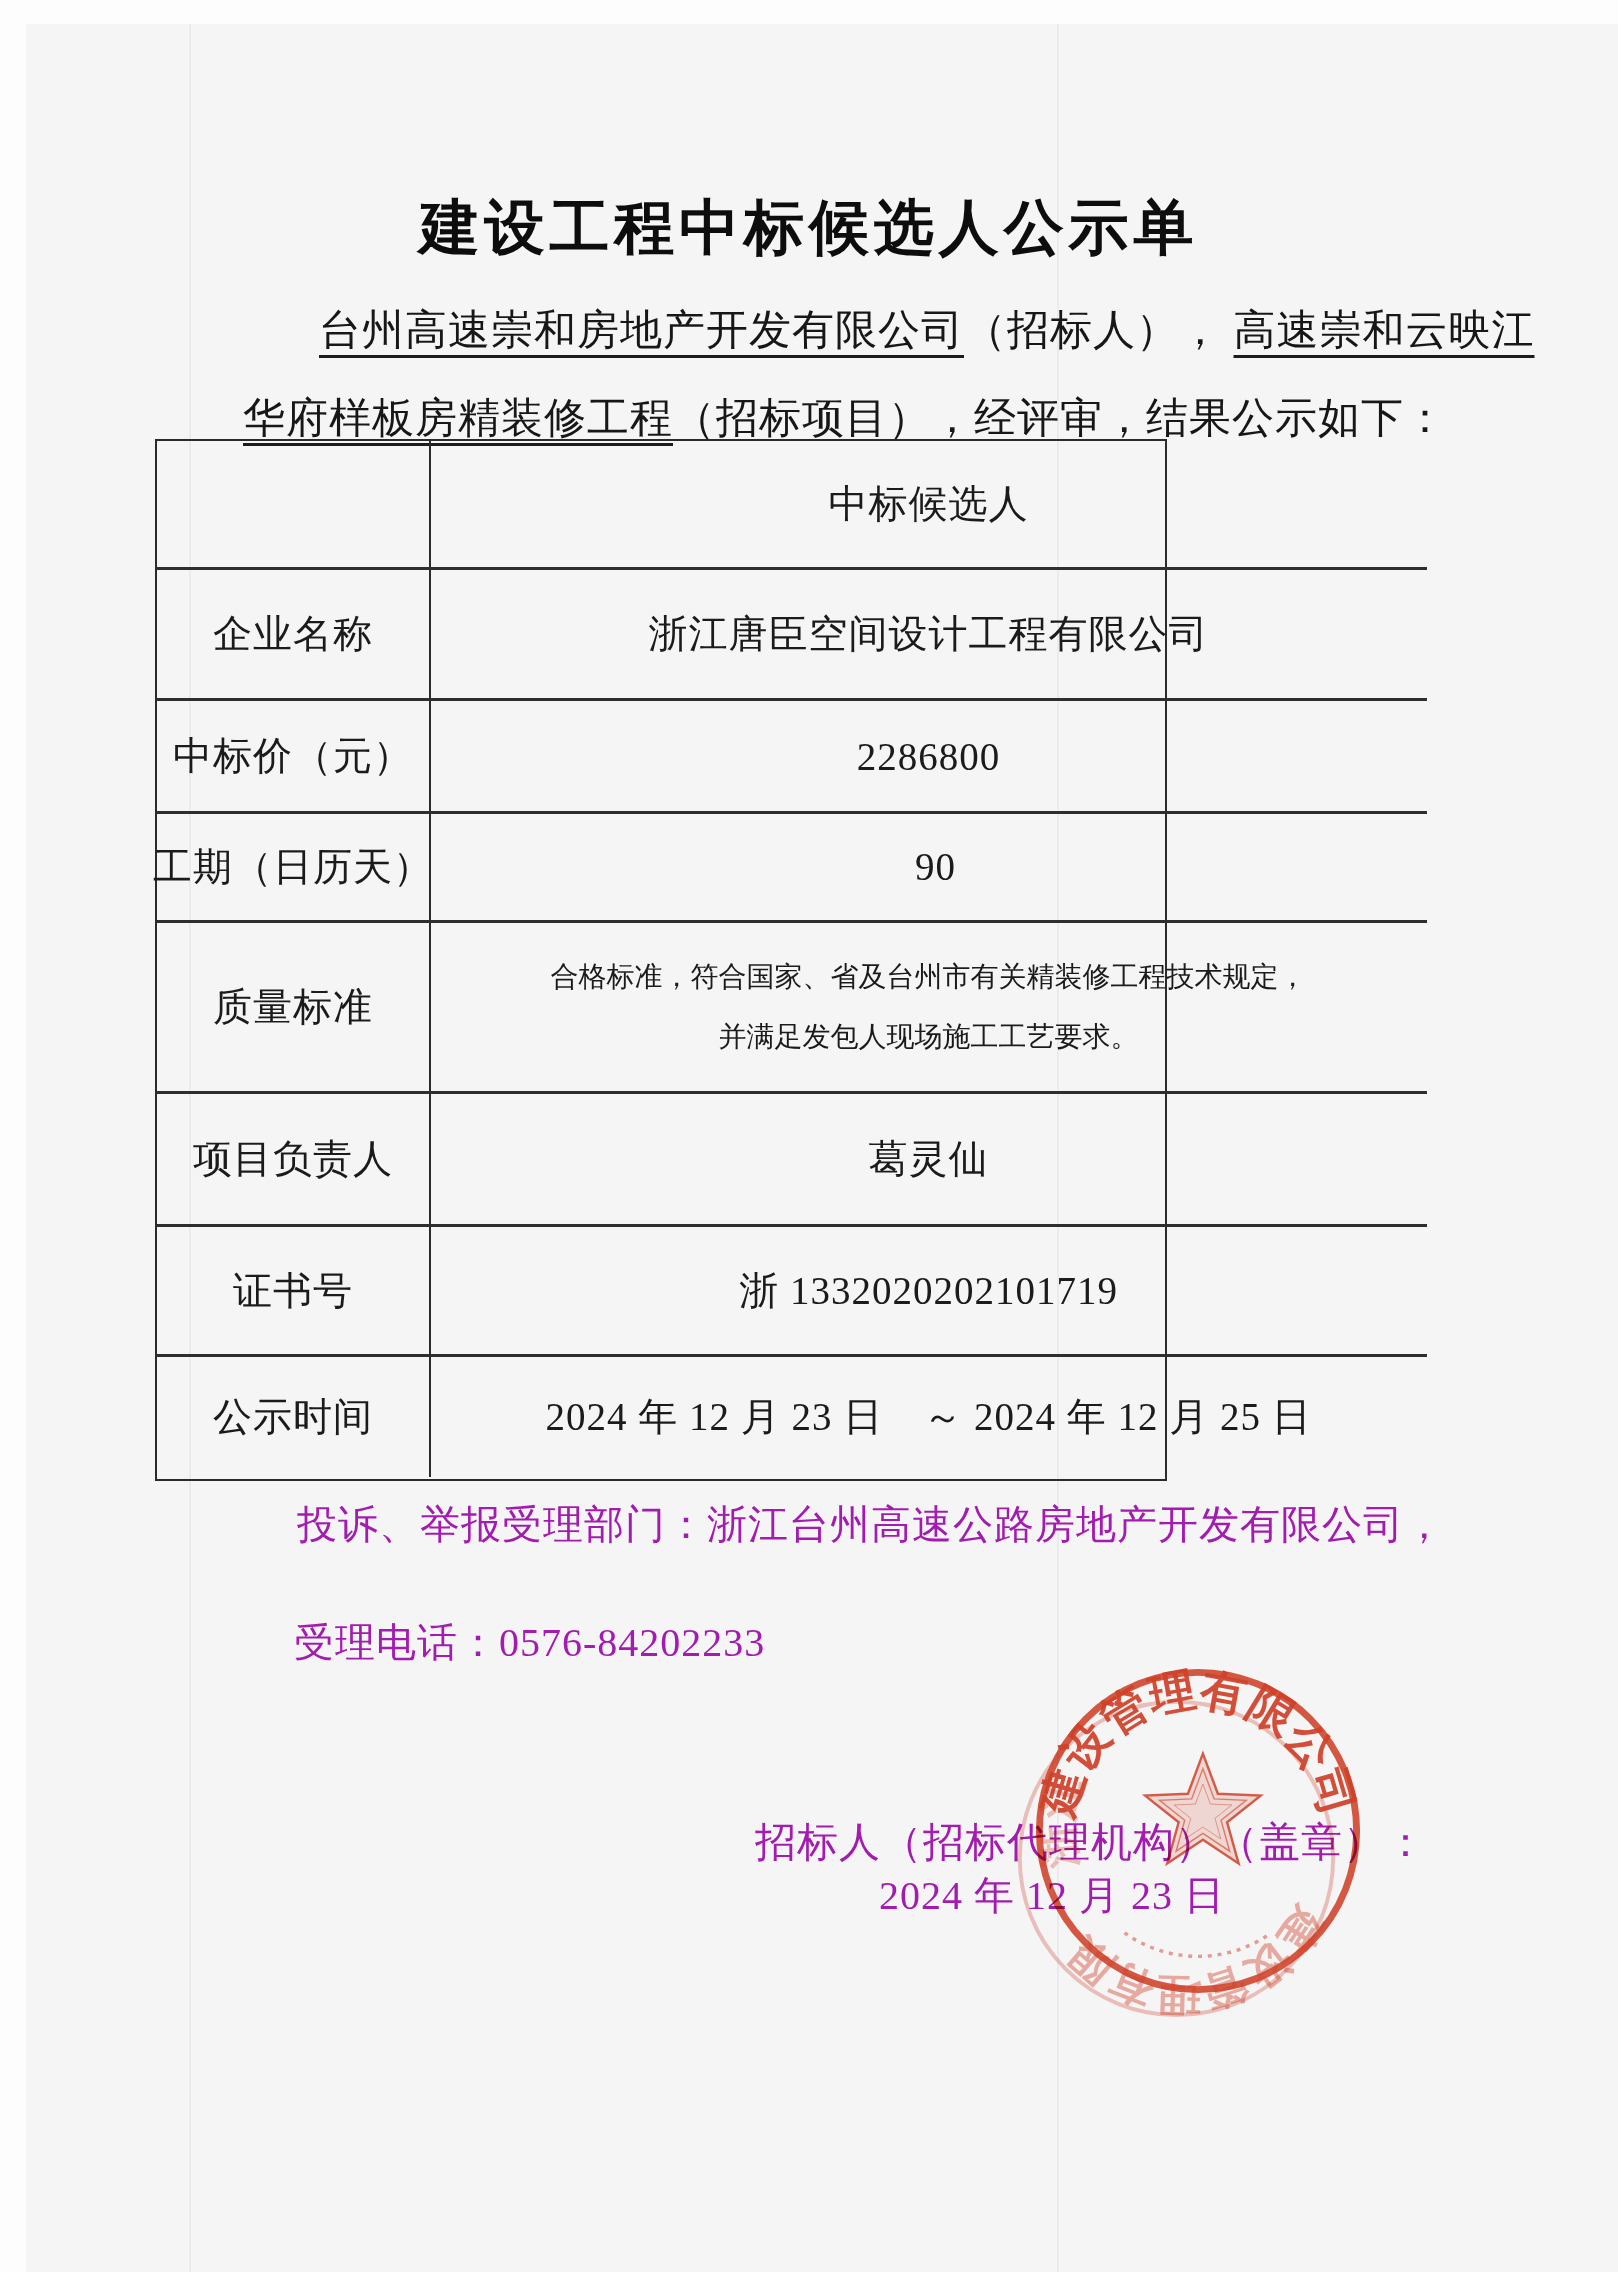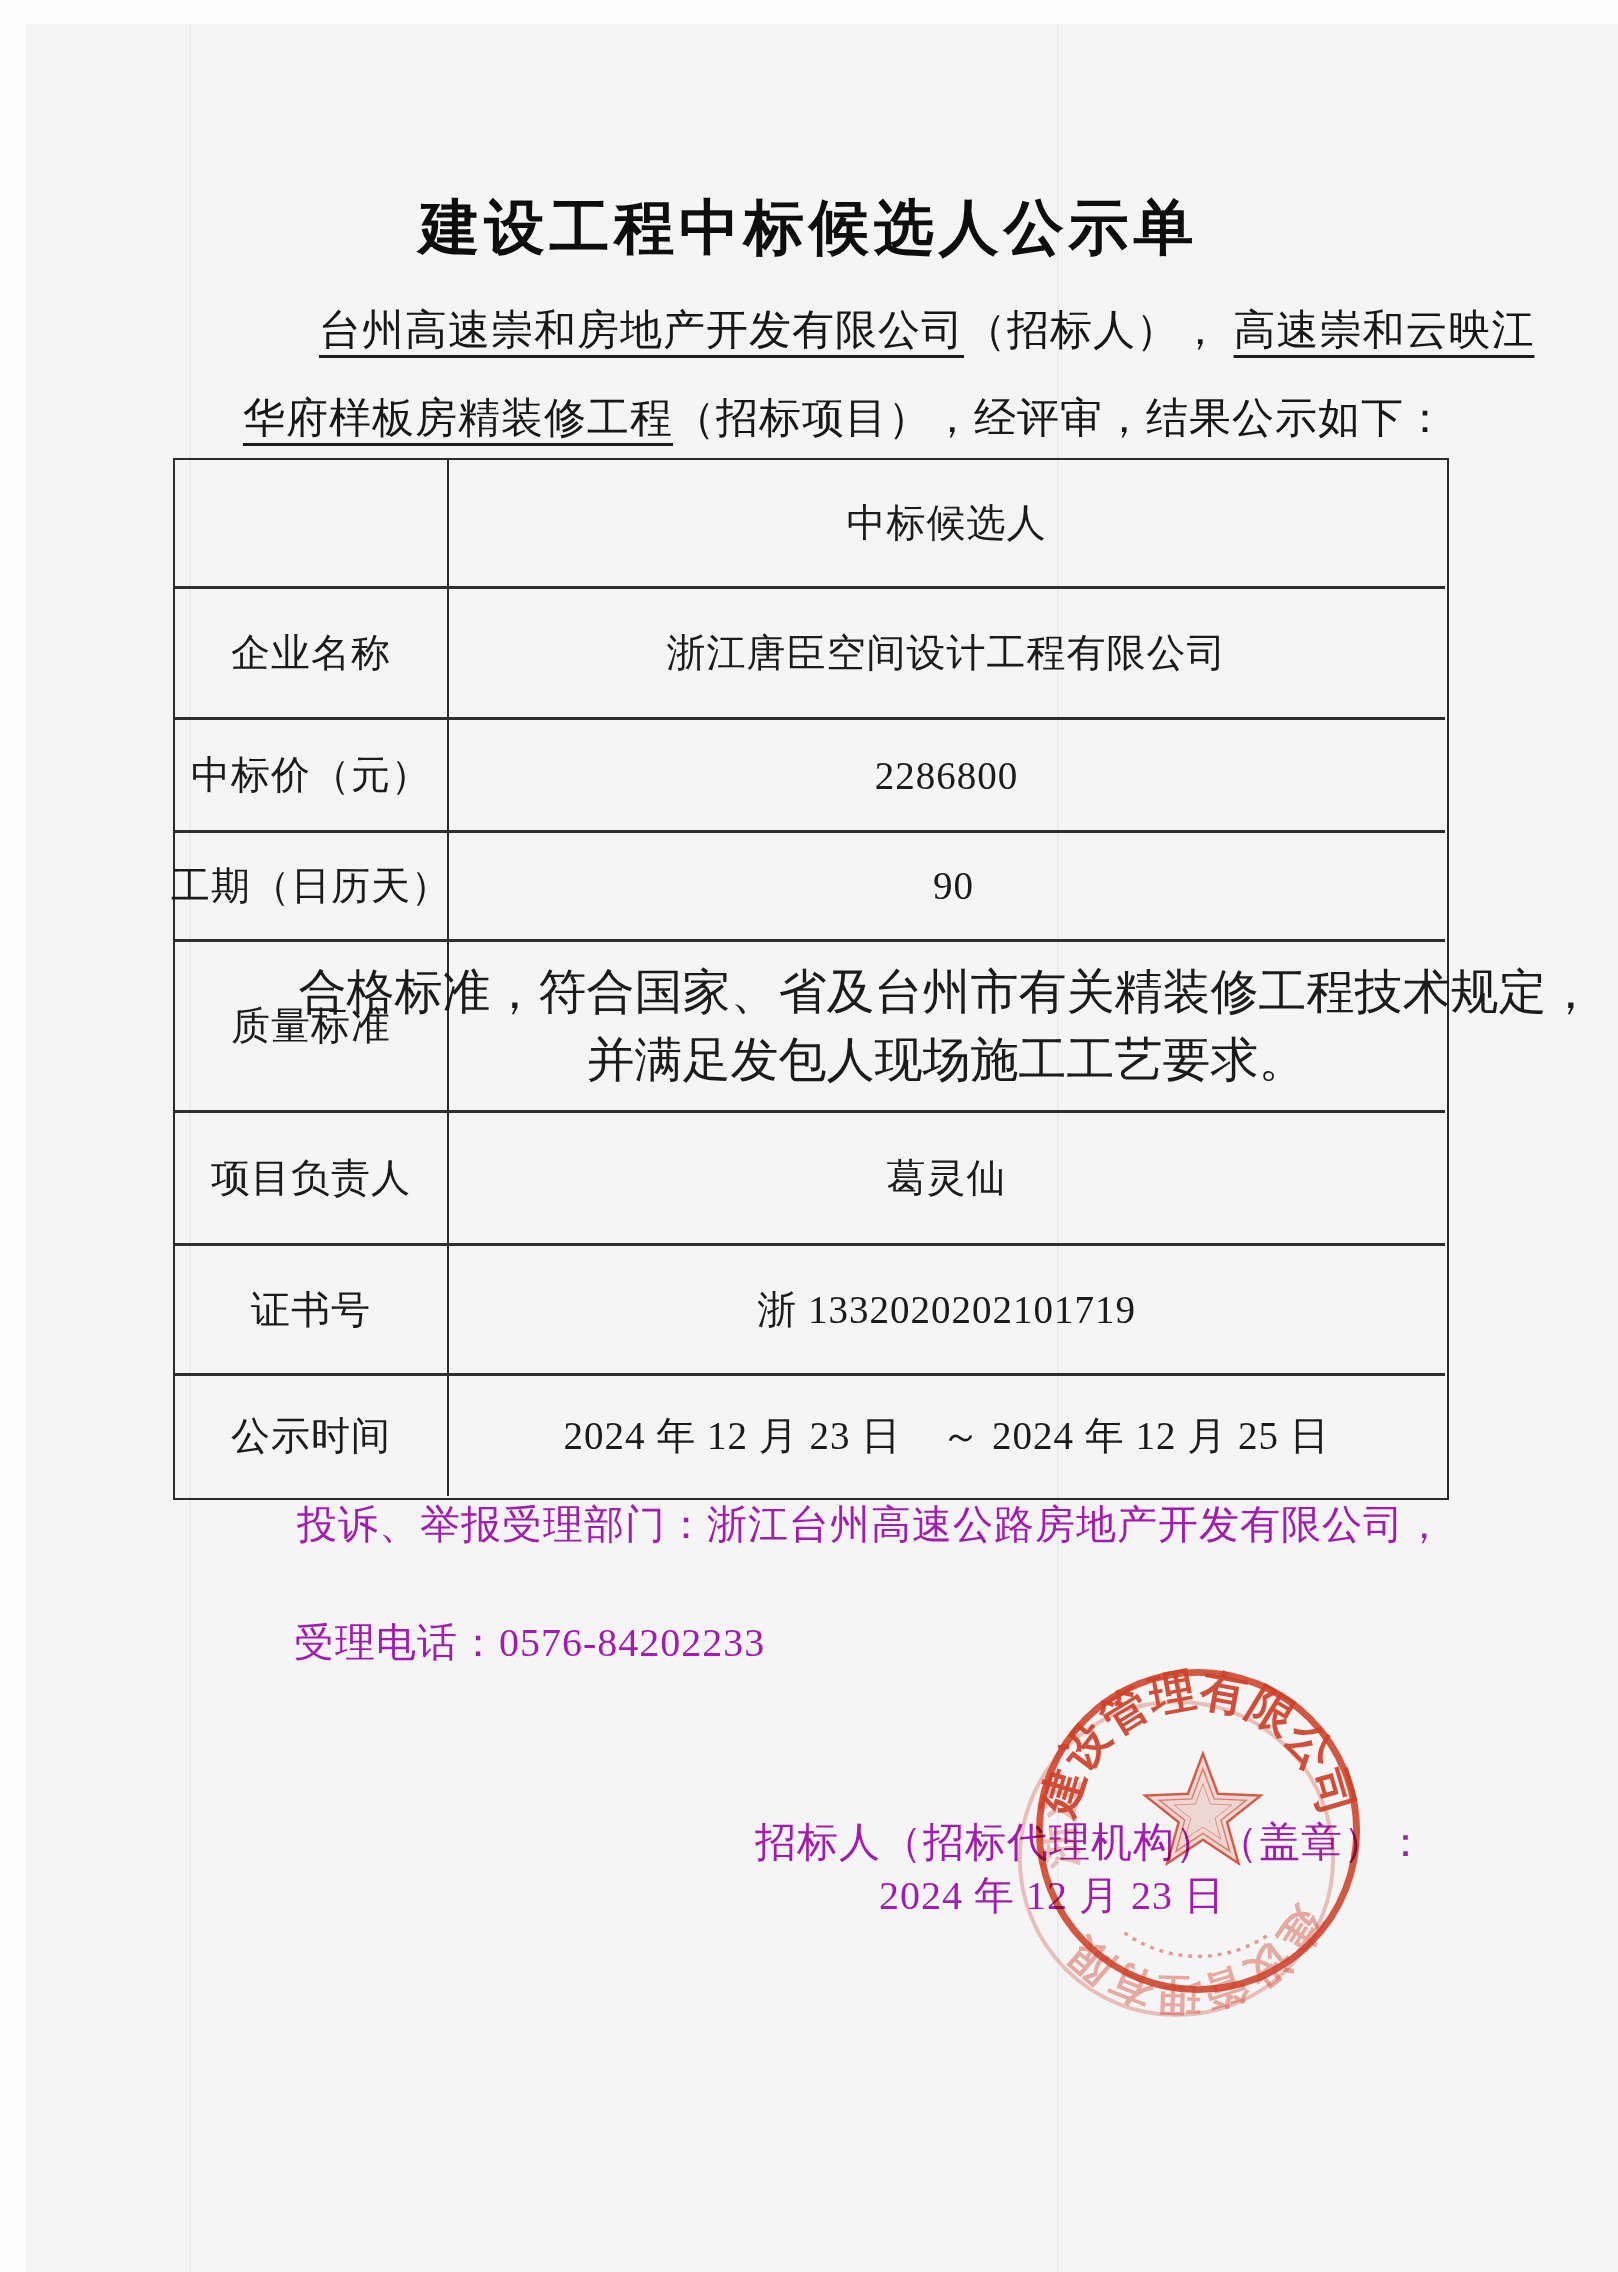--- a/index.html
+++ b/index.html
@@ -18,35 +18,35 @@
     white-space:nowrap;
   }
   .intro{font-size:42px;letter-spacing:1px;white-space:nowrap;color:#171717;}
   .u{
     text-decoration:underline;
     text-decoration-thickness:2.9px;
     text-underline-offset:10.8px;
     text-decoration-color:#1d1d1d;
   }
   .table-box{
-    left:155px;top:458px;width:1276px;height:1042px;
-    border:2.9px solid #2b2b2b;box-sizing:border-box;margin-left:18px;
+    left:155px;top:439px;width:1012px;height:1042px;
+    border:2.9px solid #2b2b2b;box-sizing:border-box;
   }
   .vline{left:272px;top:0;width:2px;height:1036px;background:#2b2b2b;}
   .hline{left:0;width:1270px;height:2.9px;background:#2e2e2e;}
   .cell{
     display:flex;align-items:center;justify-content:center;
     font-size:39px;letter-spacing:1px;color:#1b1b1b;white-space:nowrap;
   }
   .label-cell{left:0;width:272px;}
   .value-cell{left:273px;width:997px;}
   .quality-cell{
     left:273px;width:997px;display:flex;flex-direction:column;
     align-items:center;justify-content:space-evenly;
-    font-size:48px;color:#1b1b1b;white-space:nowrap;
+    font-size:28px;color:#1b1b1b;white-space:nowrap;
   }
   .footer-text{font-size:40px;letter-spacing:1px;white-space:nowrap;color:#a21caf;}
   .phone-u{
     text-decoration-thickness:2.9px;
     text-underline-offset:11.8px;
     text-decoration-color:#1d1d1d;
     text-align:center;
   }
   #seal{mix-blend-mode:multiply;}
 </style>

